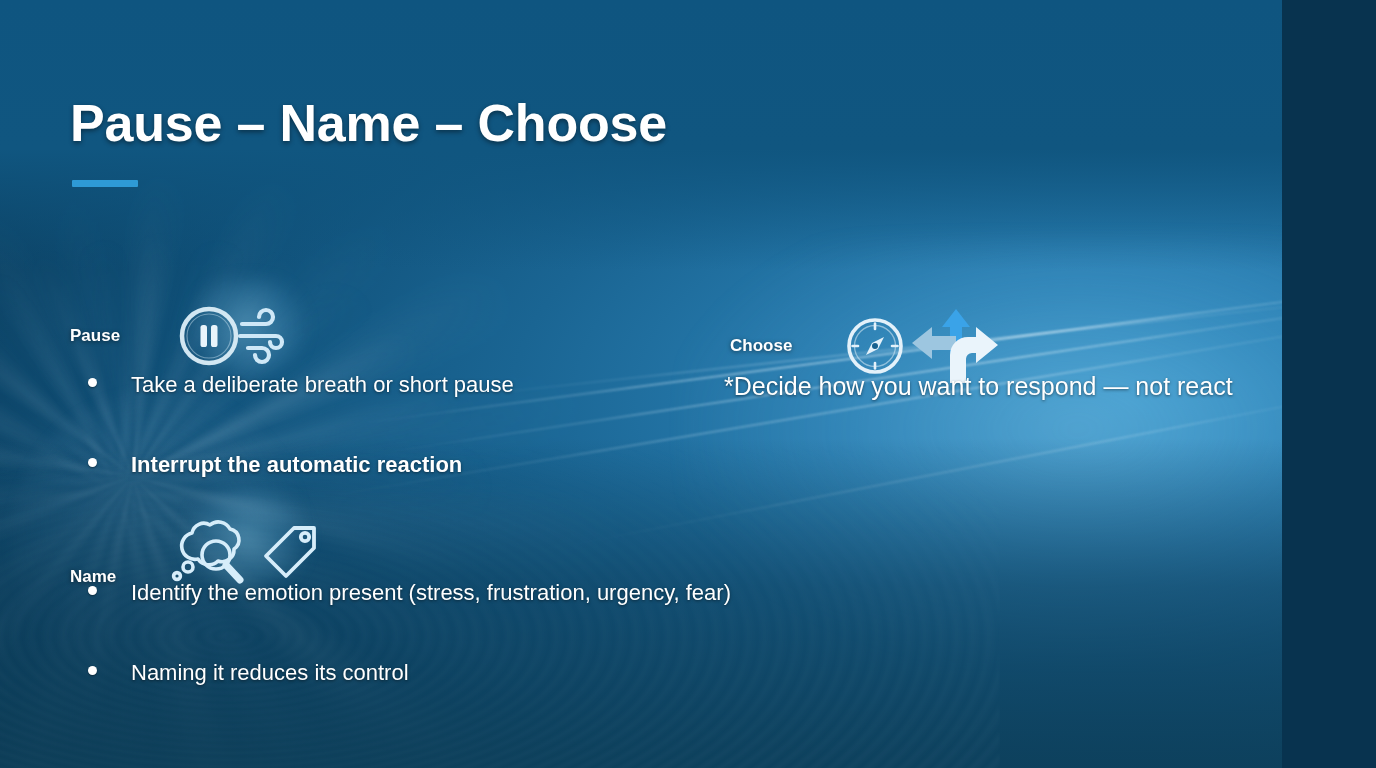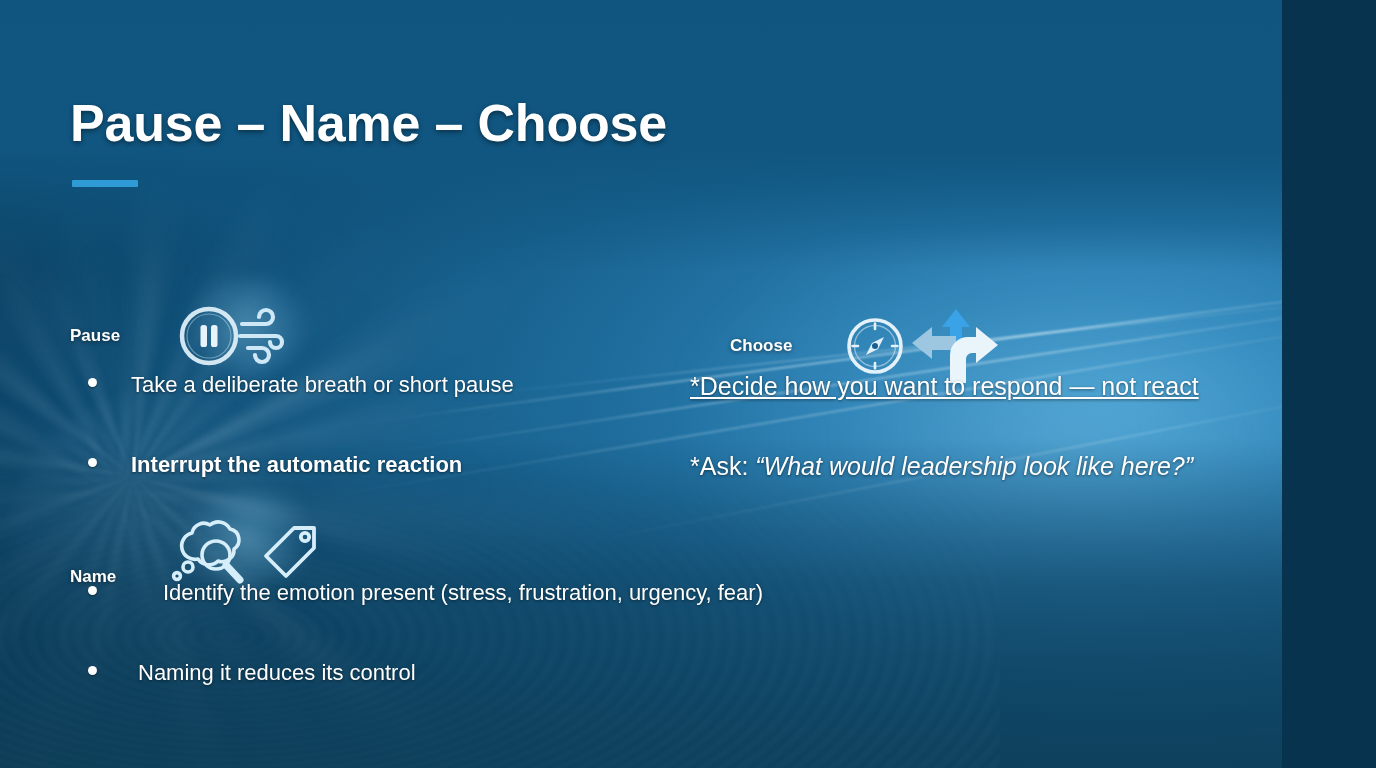--- a/index.html
+++ b/index.html
@@ -295,25 +295,25 @@
           <svg width="66" height="66" viewBox="0 0 66 66">
             <g fill="none" stroke="#d6edfa" stroke-width="3.8" stroke-linejoin="round">
               <path d="M36 10 H56 V30 L28 58 L8 38 Z"></path>
               <circle cx="47" cy="19" r="4.2"></circle>
             </g>
           </svg>
         </span>
       </span>
     </div>
 
-    <div class="bullet-row" style="left:88px; top:580px;gap:32px;">
+    <div class="bullet-row" style="left:88px; top:580px;">
       <span class="bullet-dot"></span>
       <span class="bullet-text">Identify the emotion present (stress, frustration, urgency, fear)</span>
     </div>
-    <div class="bullet-row" style="left:88px; top:660px;gap:7px;">
+    <div class="bullet-row" style="left:88px; top:660px;">
       <span class="bullet-dot"></span>
       <span class="bullet-text">Naming it reduces its control</span>
     </div>
 
     <div class="section-head" style="left:690px; top:307px;margin-left:40px;">
       <span class="section-label">Choose</span>
       <span class="icon-pair" style="margin-left:52px;">
         <span>
           <svg width="62" height="62" viewBox="0 0 62 62">
             <circle cx="31" cy="31" r="26" fill="none" stroke="#e3f1fa" stroke-width="3.6"></circle>
@@ -334,21 +334,18 @@
             <path d="M46 2 L60 20 H52 V58 H40 V20 H32 Z" fill="#3aa3e8"></path>
 
             <path d="M2 36 L22 20 V29 H46 V43 H22 V52 Z" fill="#9dc6e0"></path>
 
             <path d="M40 76 V48 a18 18 0 0 1 18 -18 H66 V20 L88 38 L66 56 V46 H62 a6 6 0 0 0 -6 6 V76 Z" fill="#eaf4fb"></path>
           </svg>
         </span>
       </span>
     </div>
 
-    <div class="star-text" style="left:690px; top:372px;text-decoration:underline;">
+    <div class="star-text" style="left:724px; top:372px;">
       <span>*Decide how you want to respond — not react</span><span class="em"></span>
-    </div>
-    <div class="star-text" style="left:690px; top:452px;">
-      <span>*Ask: </span><span class="em">“What would leadership look like here?”</span>
     </div>
 
   </div>
 </div>
 
 </body></html>

